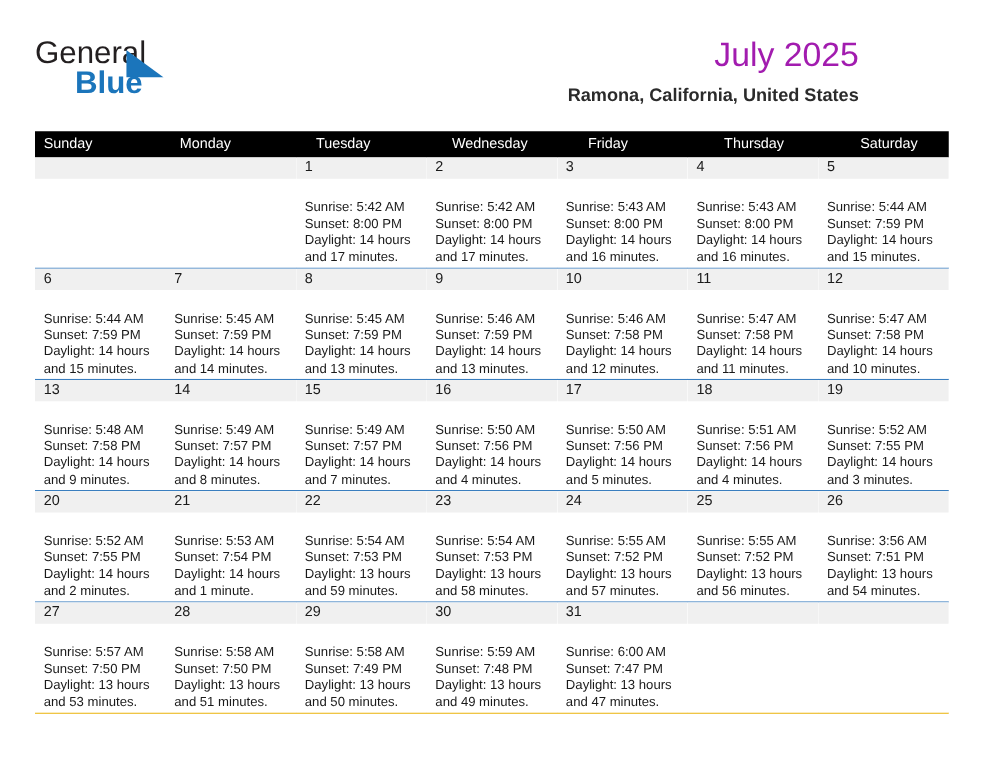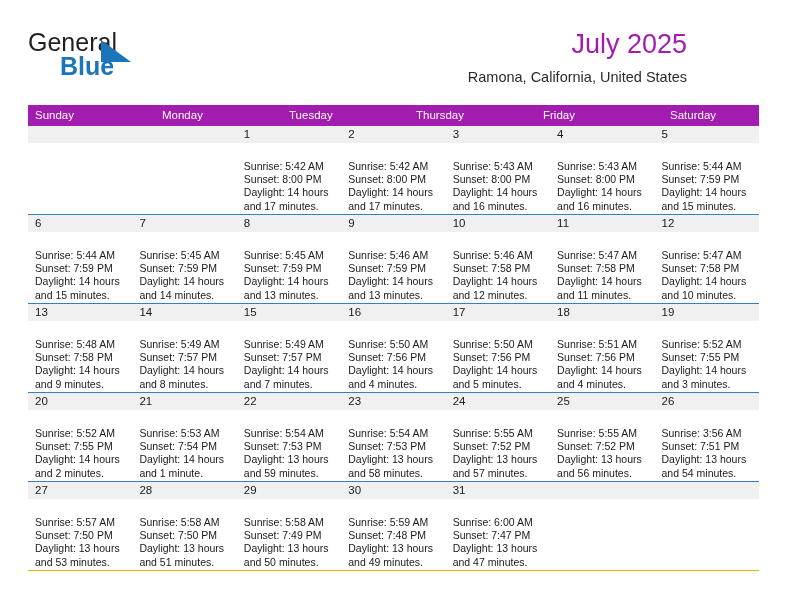--- a/index.html
+++ b/index.html
@@ -75,33 +75,33 @@
     color: #a21caf;
     line-height: 32px;
     font-weight: normal;
     margin: 0;
   }
   .cal-subtitle {
     margin: 8px 0 0 0;
     font-size: 14.5px;
     color: #2b2b2b;
     line-height: 18px;
-    font-weight: normal;
+    font-weight: bold;
   }
 
   
   .calendar {
     position: absolute;
     left: 28px;
     top: 105px;
     width: 731px;
   }
   .weekday-header {
     display: flex;
-    background: #a21caf;
+    background: #000000;
     height: 21px;
     gap: 31px;
   }
   .weekday-cell {
     flex: 1 1 0;
     color: #ffffff;
     font-size: 11.5px;
     line-height: 21px;
     padding-left: 7px;
     box-sizing: border-box;
@@ -171,22 +171,23 @@
       <h2 class="cal-subtitle">Ramona, California, United States</h2>
     </div>
 
   </div>
 
   <div class="calendar">
     <div class="weekday-header">
         <div class="weekday-cell">Sunday</div>
         <div class="weekday-cell">Monday</div>
         <div class="weekday-cell">Tuesday</div>
+        <div class="weekday-cell">Wednesday</div>
+        <div class="weekday-cell">Friday</div>
         <div class="weekday-cell">Thursday</div>
-        <div class="weekday-cell">Friday</div>
         <div class="weekday-cell">Saturday</div>
       </div>
     <div class="weeks">
         <div class="week-row">
           <div class="day-cell empty">
             <div class="day-band">
               <div class="day-num"></div>
             </div>
             <div class="day-info">
               <div></div>

